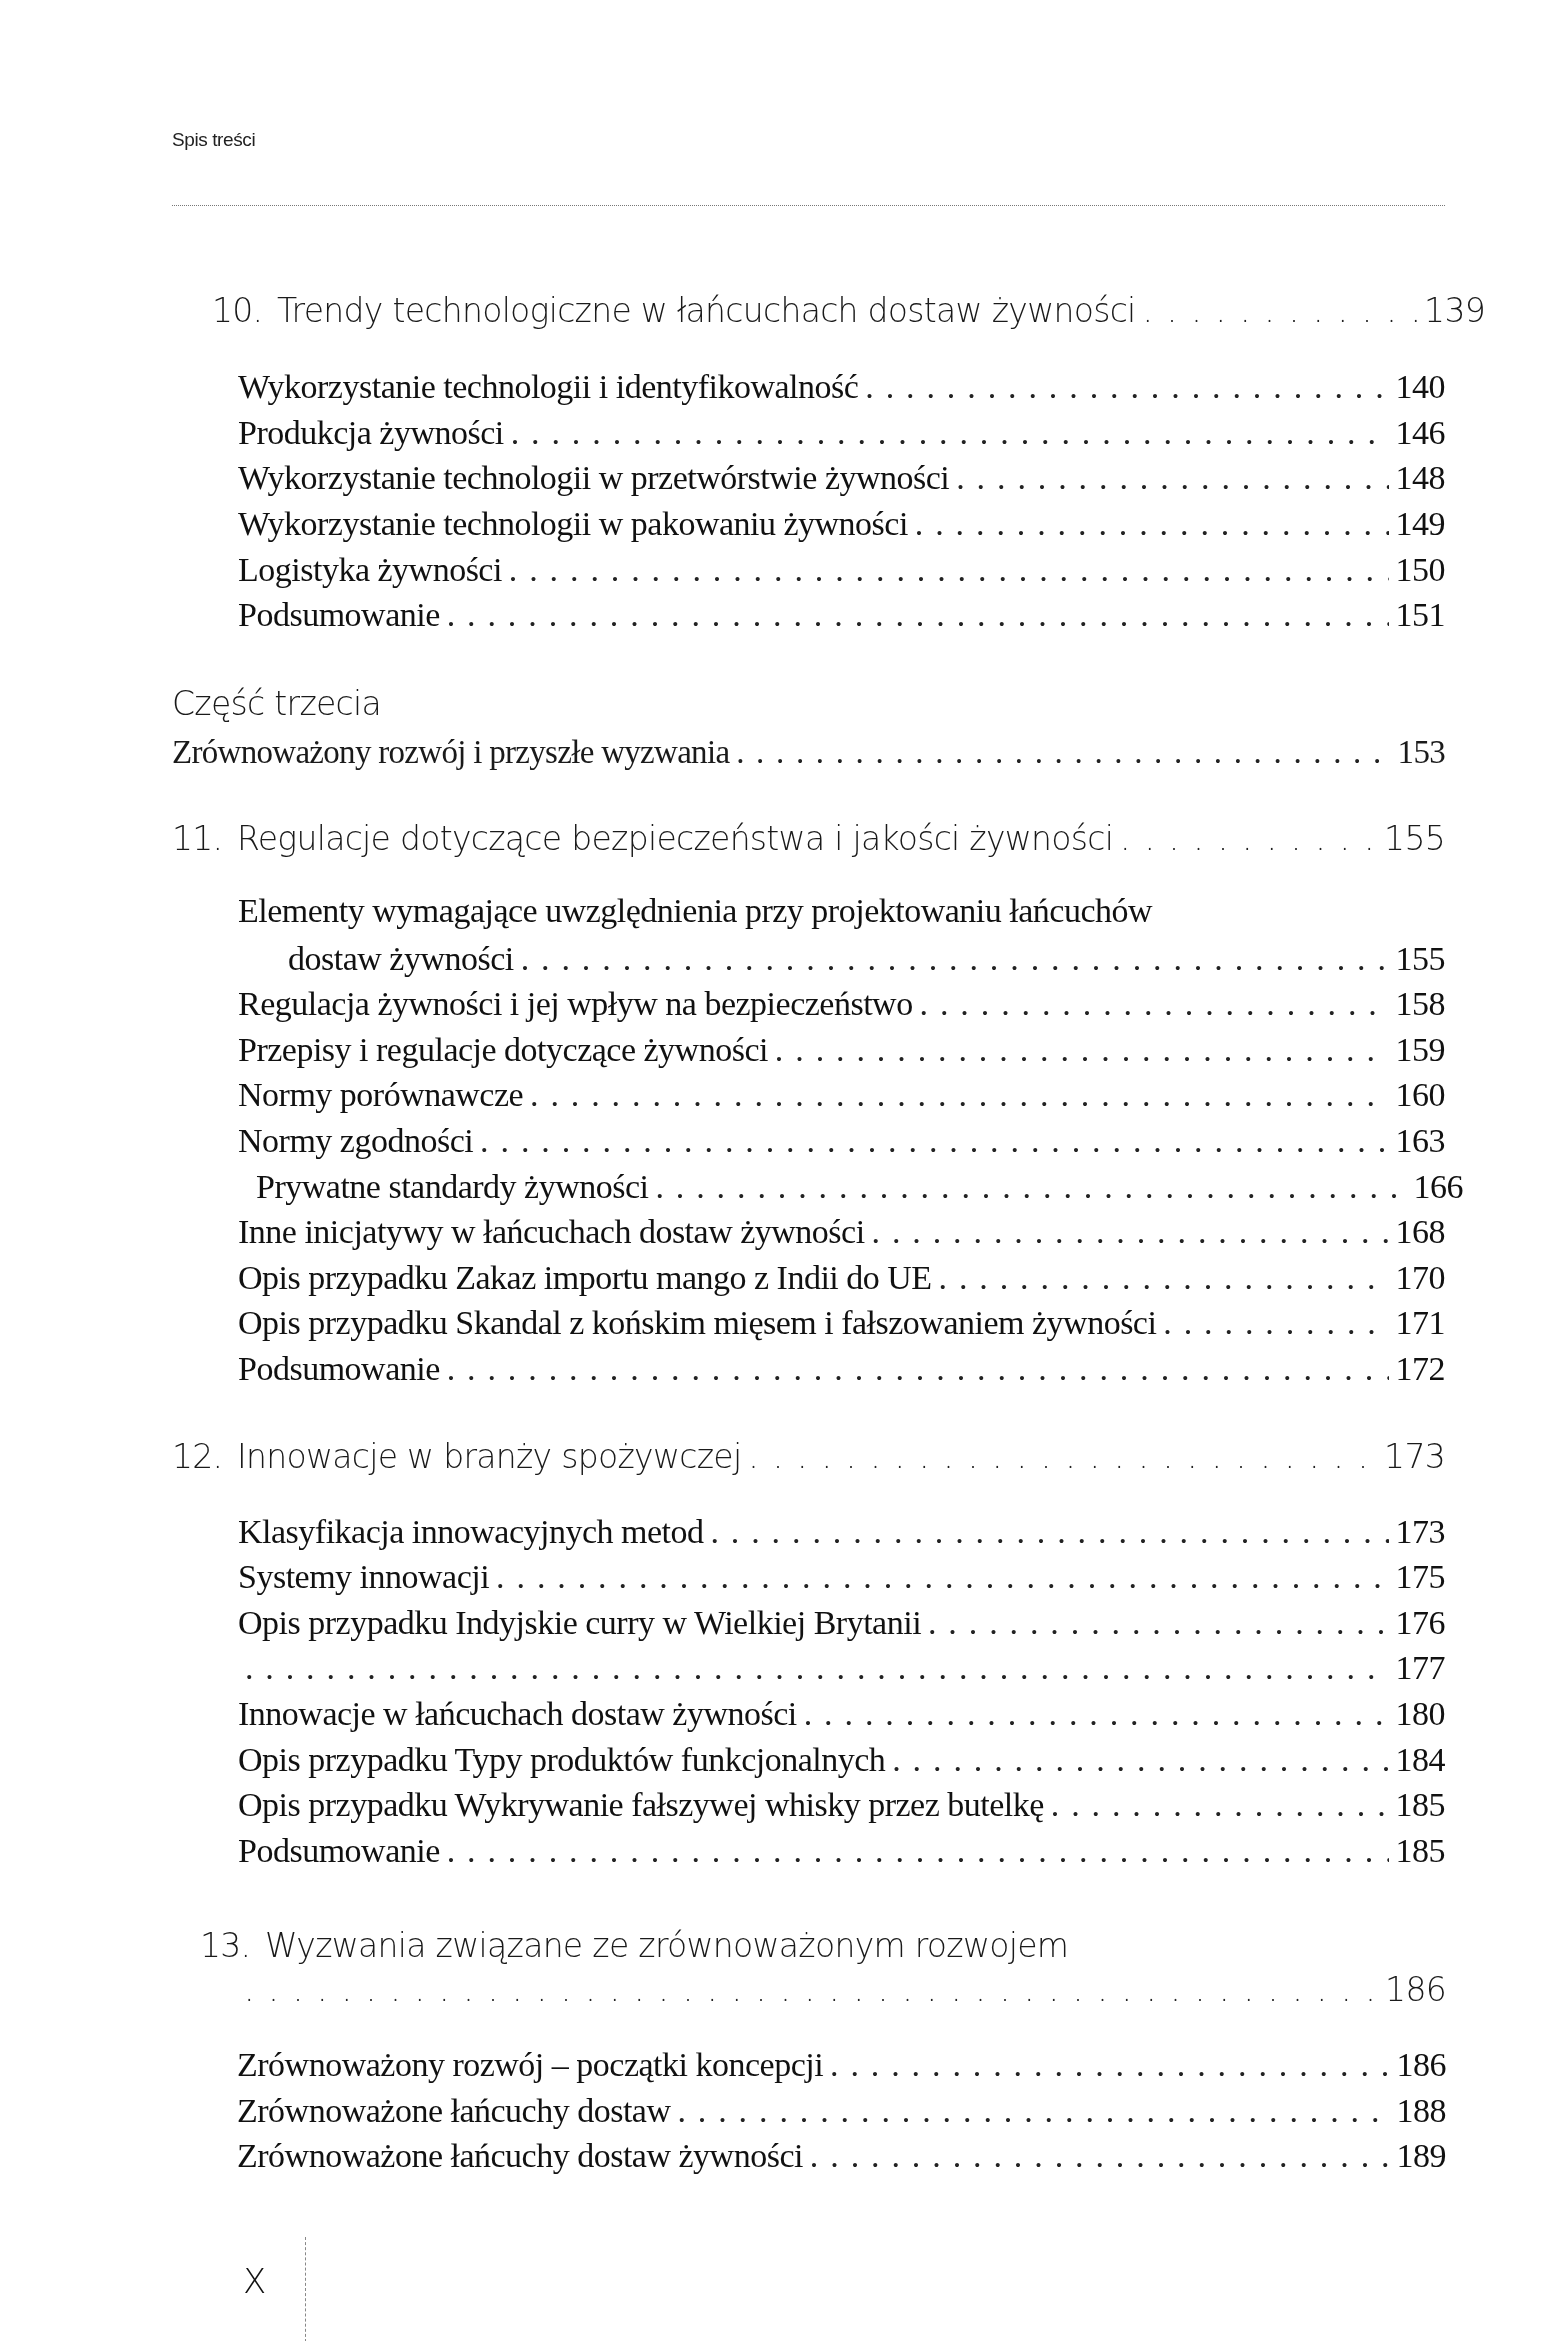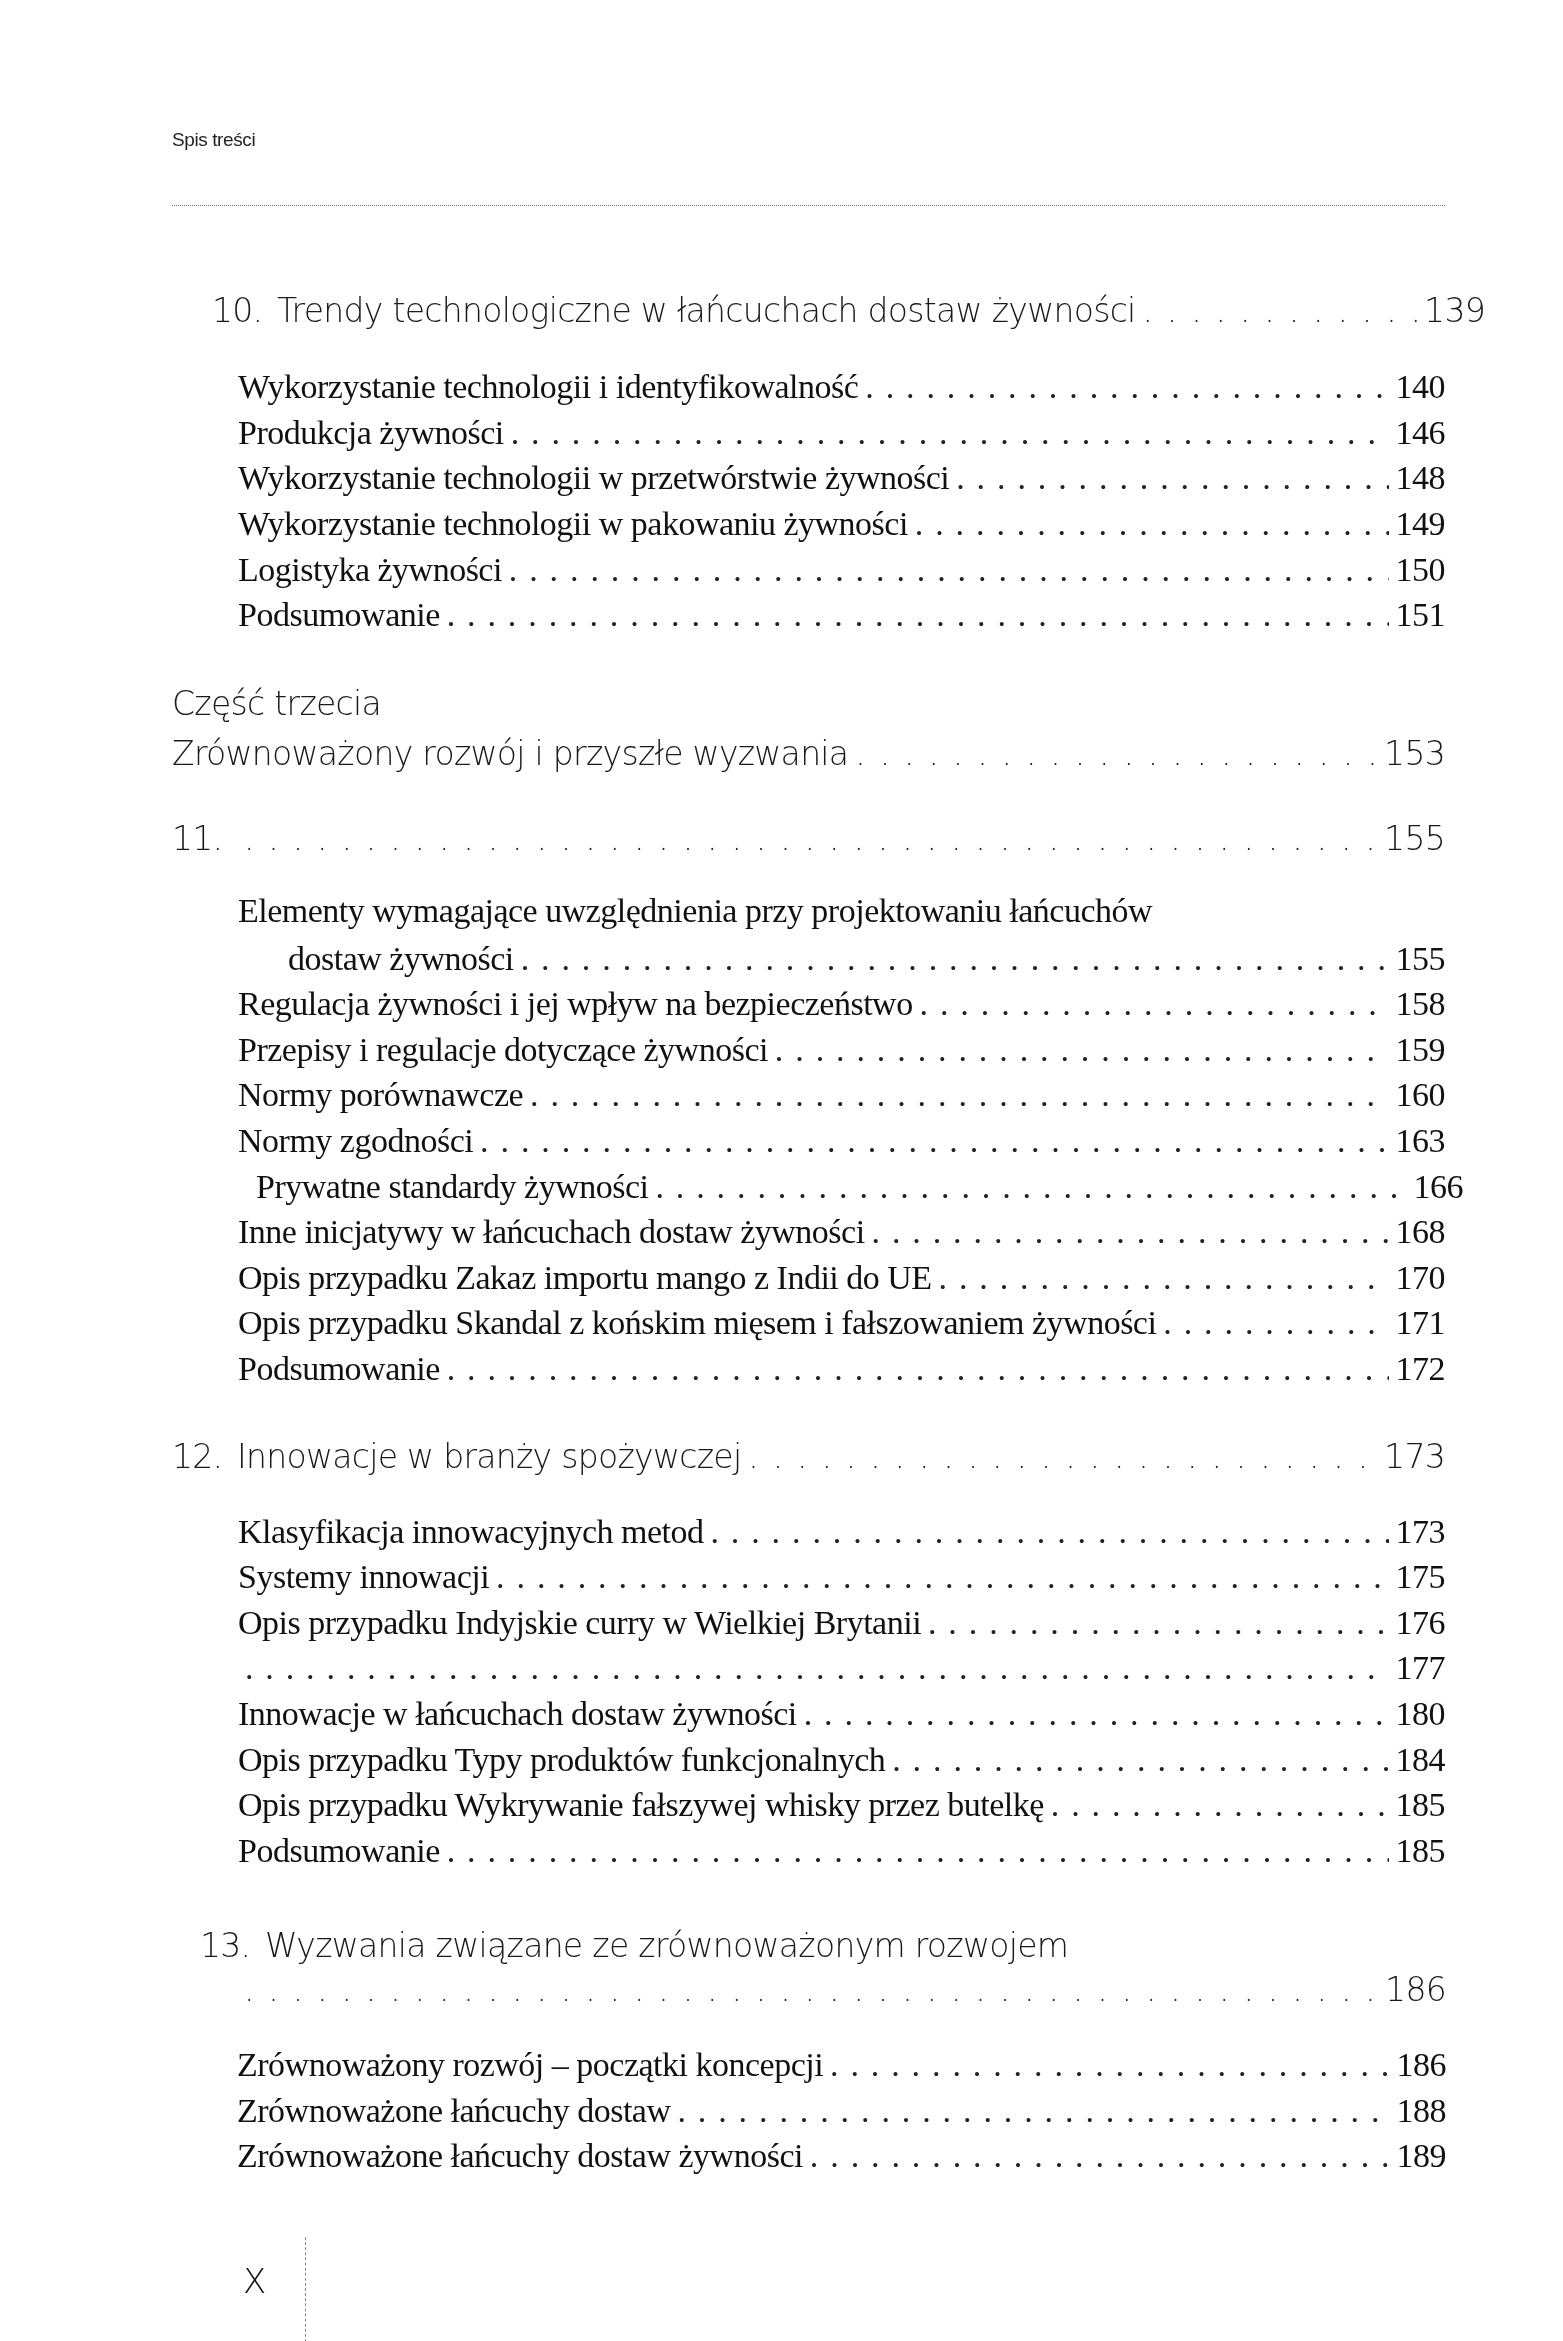--- a/index.html
+++ b/index.html
@@ -95,28 +95,29 @@
     <span class="leader"></span>
     <span class="page">150</span>
   </div>
   <div class="row section" style="left:238px; top:596px; width:1207px;">
     <span>Podsumowanie</span>
     <span class="leader"></span>
     <span class="page">151</span>
   </div>
 
   <div class="part-label" style="top:684px;">Część trzecia</div>
-  <div class="row chapter" style="left:172px; top:734px; width:1273px;">
+  <div class="row chapter" style="left:172px; top:734px; width:1273px;font-family:Liberation Serif, serif;">
     <span>Zrównoważony rozwój i przyszłe wyzwania</span>
     <span class="leader"></span>
     <span class="page">153</span>
   </div>
 
   <div class="row chapter" style="left:172px; top:819px; width:1273px;">
     <span class="num">11.</span>
+    <span>Regulacje dotyczące bezpieczeństwa i jakości żywności</span>
     <span class="leader"></span>
     <span class="page">155</span>
   </div>
   <div class="plain-line section" style="left:238px; top:892px;">Elementy wymagające uwzględnienia przy projektowaniu łańcuchów</div>
   <div class="row section" style="left:288px; top:940px; width:1157px;">
     <span>dostaw żywności</span>
     <span class="leader"></span>
     <span class="page">155</span>
   </div>
   <div class="row section" style="left:238px; top:985px; width:1207px;">

